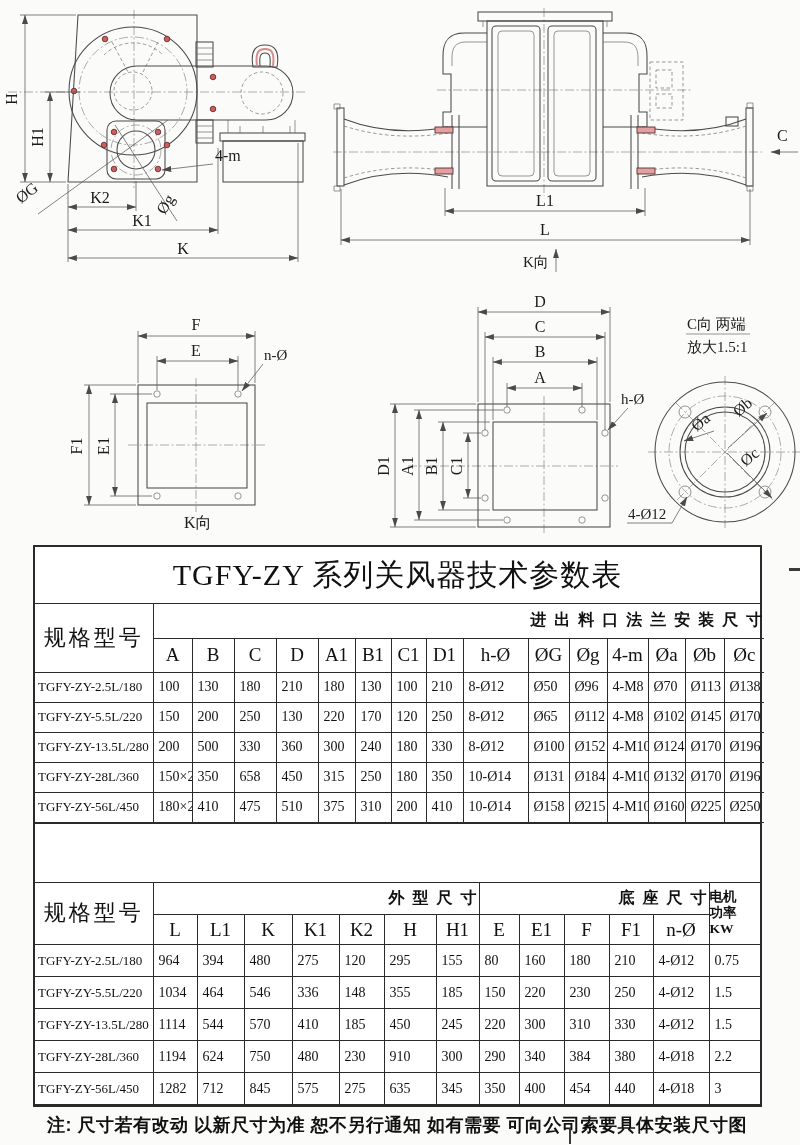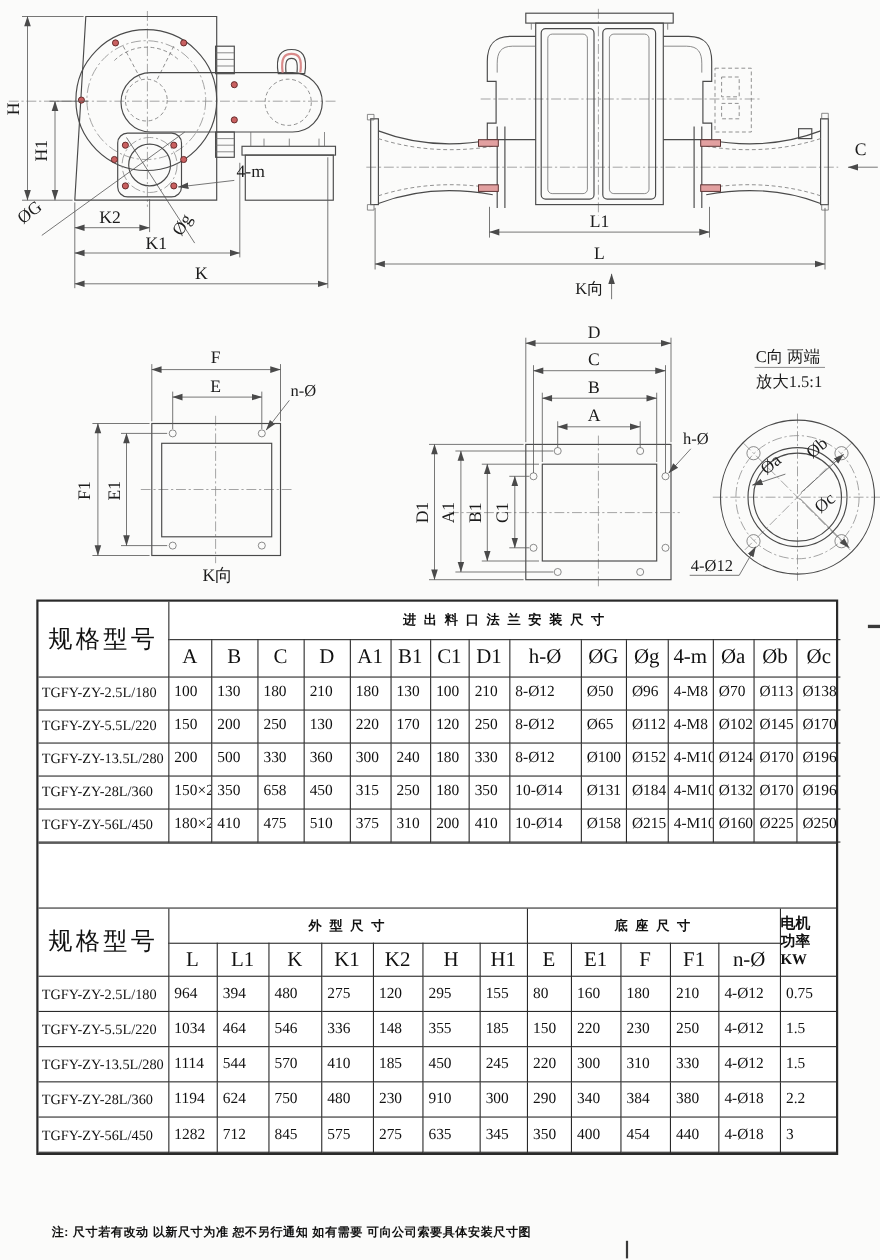--- a/index.html
+++ b/index.html
@@ -21,30 +21,30 @@
 
   .frame{position:absolute;left:33px;top:545px;width:729px;border:2px solid #2a2a2a;background:#fff}
   .title-block{height:57px;border-bottom:1.5px solid #2a2a2a;display:flex;align-items:center;
                justify-content:center;font-size:30px;letter-spacing:1px;white-space:nowrap}
   table{border-collapse:collapse;table-layout:fixed;width:100%}
   td{border:1.3px solid #2a2a2a;overflow:hidden;white-space:nowrap}
   table tr:first-child td{border-top:none}
   td:first-child{border-left:none}
   td:last-child{border-right:none}
   td.model-h{font-size:22px;text-align:center;letter-spacing:3px}
-  td.group-h{text-align:center;font-size:12px;font-weight:bold;letter-spacing:2px;height:34px}
+  td.group-h{text-align:right;font-size:16px;font-weight:bold;letter-spacing:2px;height:34px}
   td.letter{text-align:center;font-size:19px;height:34px}
   td.val{font-size:14px;padding-left:5px;height:30px}
   td.model{font-size:13px;padding-left:3px}
   #t2 td.letter{height:30px}
   #t2 td.val{height:32px}
   #t2 td.group-h{height:32px}
   td.power-h{font-size:13.5px;font-weight:bold;line-height:1.2}
   .gap{height:60px;border-bottom:1.5px solid #2a2a2a;border-top:.2px solid #2a2a2a}
-  .note{position:absolute;left:47px;top:1113px;font-size:11px;font-weight:bold;
+  .note{position:absolute;left:47px;top:1113px;font-size:18px;font-weight:bold;
         font-family:"Liberation Sans","DejaVu Sans",sans-serif;letter-spacing:.5px}
   .mark-right{position:absolute;left:789px;top:568px;width:11px;height:2.5px;background:#3a3a3a}
   .mark-bottom{position:absolute;left:569px;top:1128px;width:1.6px;height:16px;background:#3a3a3a}
 </style>
 </head>
 <body>
 
 <svg class="drawings" width="800" height="545" viewBox="0 0 800 545">
   <defs>
     <marker id="me" viewBox="0 0 10 8" markerWidth="10" markerHeight="8" refX="9.3" refY="4" orient="auto" markerUnits="userSpaceOnUse">
@@ -249,20 +249,21 @@
     <text class="lb" x="704" y="426" text-anchor="middle" transform="rotate(-40 704 426)">Øa</text>
     <text class="lb" x="746" y="411" text-anchor="middle" transform="rotate(-40 746 411)">Øb</text>
     <text class="lb" x="753" y="461" text-anchor="middle" transform="rotate(-40 753 461)">Øc</text>
     <text class="sm" x="628" y="519">4-Ø12</text>
     <path class="dim" d="M627,523 H672"></path>
     <line class="dim" x1="672" y1="523" x2="687" y2="497" marker-end="url(#me)"></line>
   </g>
 </svg>
 
 <div class="frame">
+  <div class="title-block">TGFY-ZY 系列关风器技术参数表</div>
 
   <table id="t1">
     <colgroup>
       <col style="width:118px">
         <col style="width:39px">
         <col style="width:42px">
         <col style="width:42px">
       <col style="width:42px">
         <col style="width:37px">
         <col style="width:36px">

